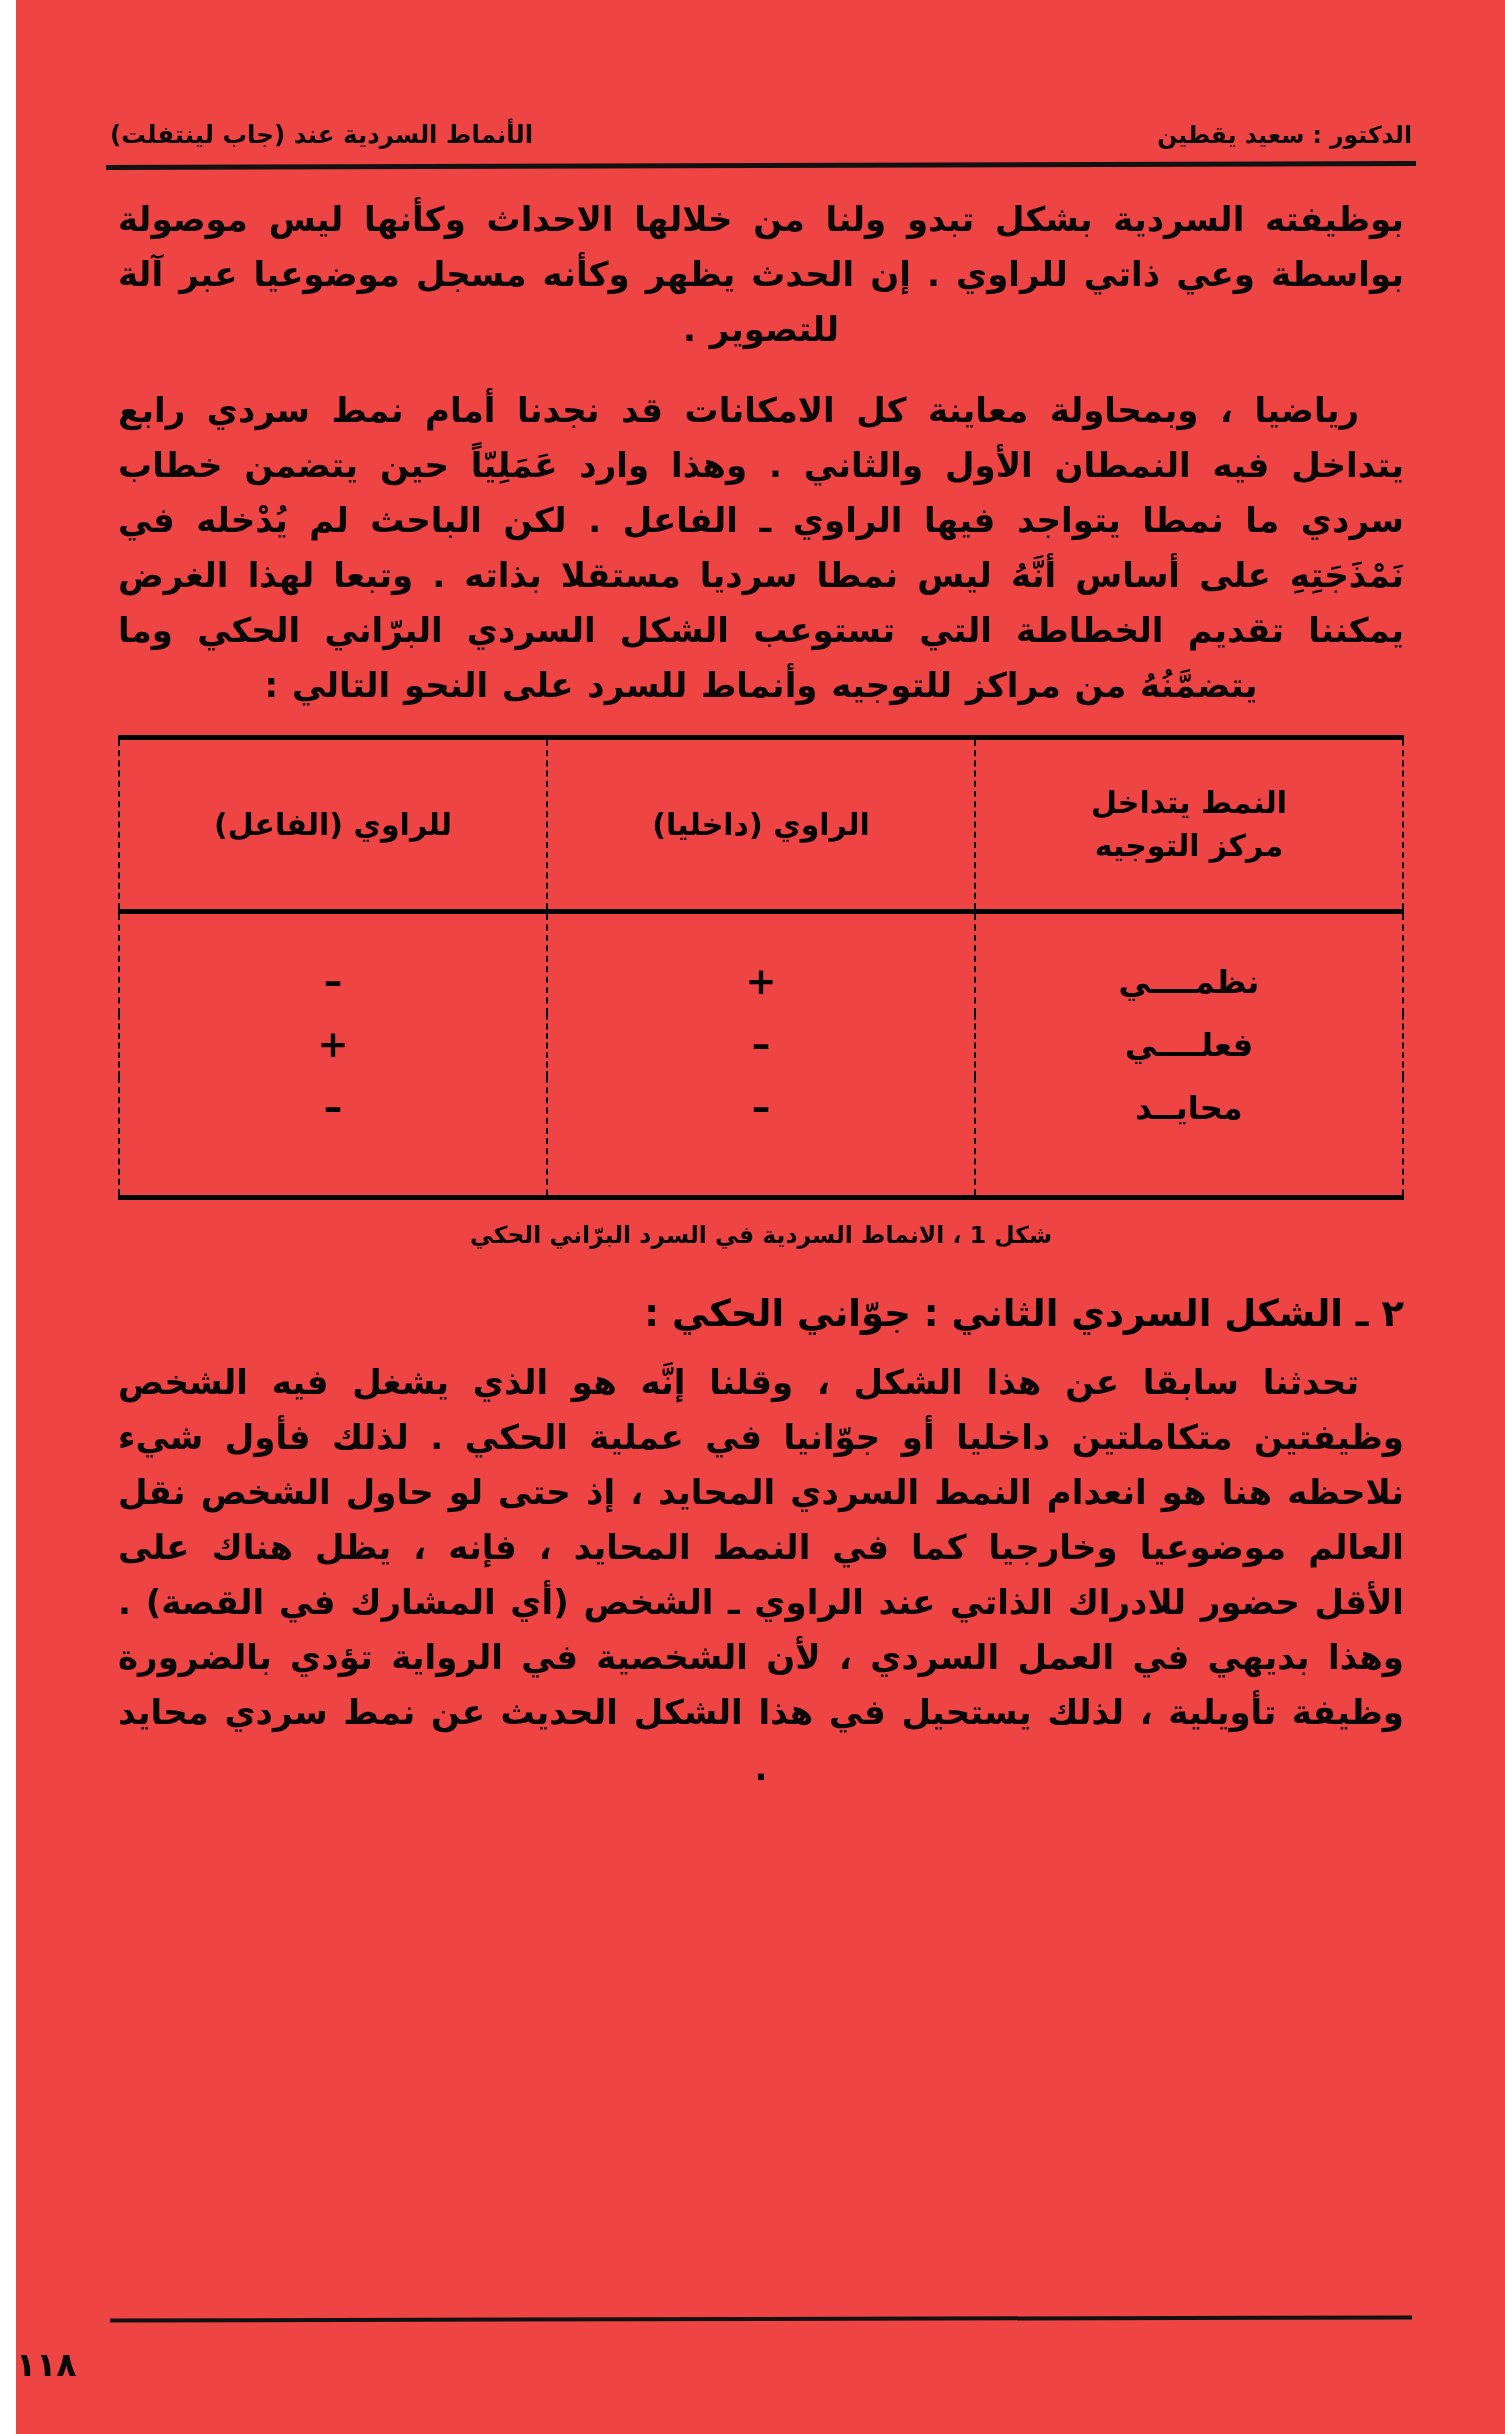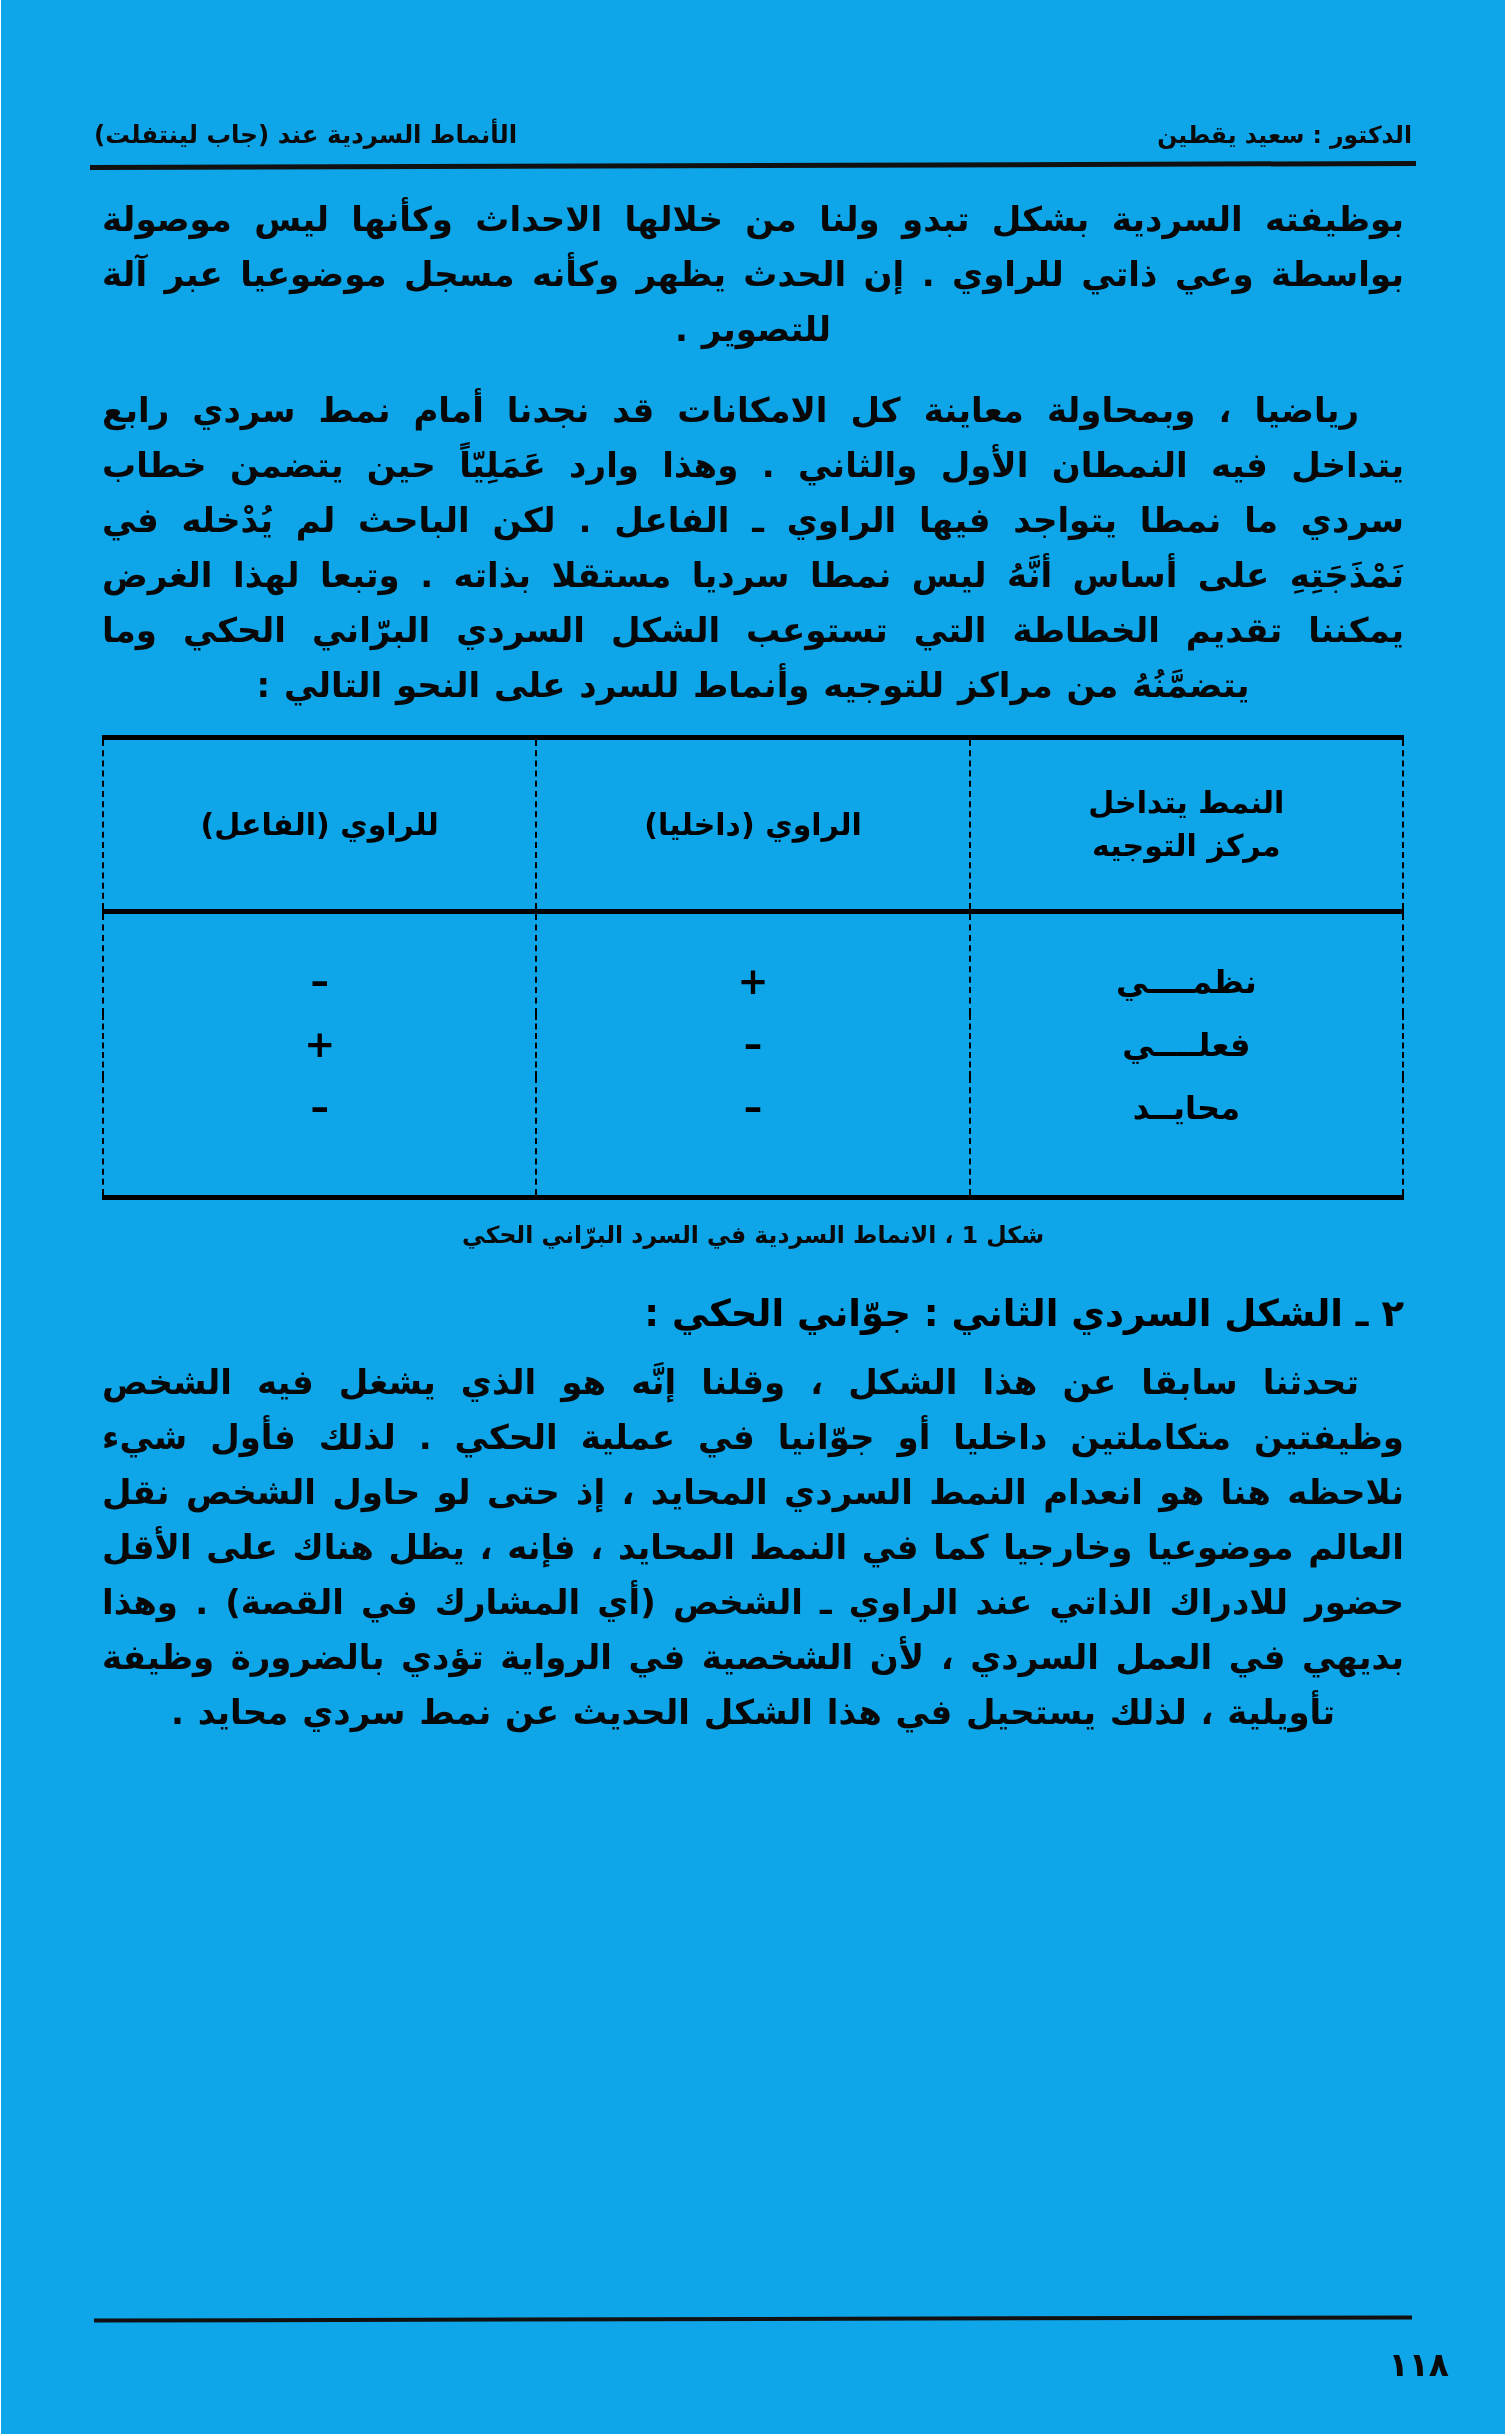--- a/index.html
+++ b/index.html
@@ -13,21 +13,22 @@
     height: 2435px;
     position: relative;
     font-family: "DejaVu Sans", "Liberation Sans", sans-serif;
     color: #000000;
     overflow: hidden;
   }
 
   .page {
     position: absolute;
     inset: 0;
-    background: #0ea5e9;
+    background: #ef4444;
+    margin-left: 16px;
   }
 
   
   .runhead {
     position: absolute;
     top: 94px;
     left: 94px;
     right: 94px;
     height: 55px;
     display: flex;
@@ -155,21 +156,21 @@
     letter-spacing: 1px;
     color: #000;
   }
 
   
   .pagenum {
     position: absolute;
     top: 2345px;
     left: 0;
     right: 0;
-    text-align: right;
+    text-align: left;
     font-size: 33px;
     font-weight: 700;
     color: #0a0a0a;
     padding-right: 57px;
   }
 </style>
 </head>
 <body>
 
 <div class="page">

